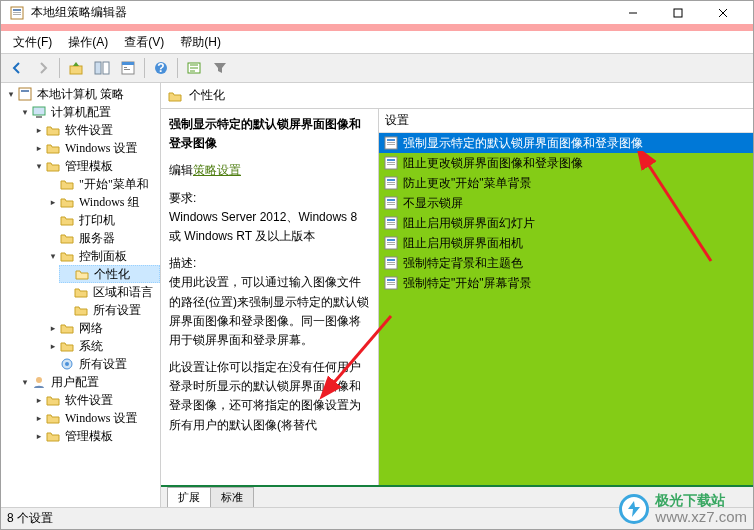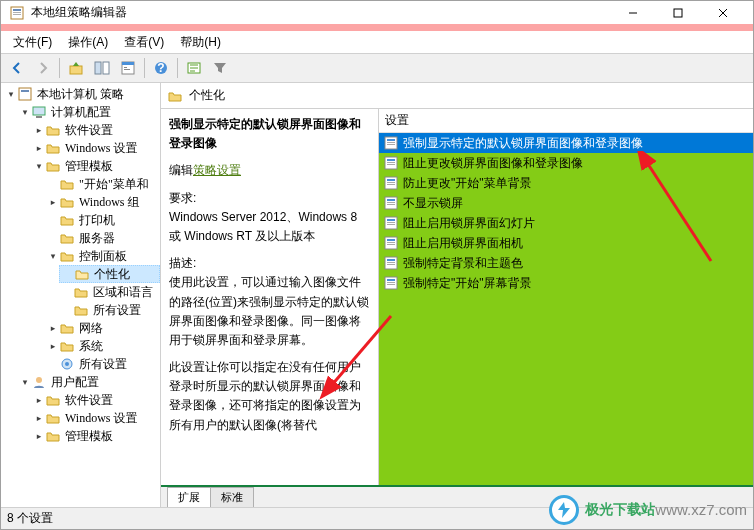--- a/index.html
+++ b/index.html
@@ -55,21 +55,21 @@
 .tabs { height: 22px; display: flex; align-items: flex-end; padding-left: 6px; border-top: 2px solid #15803d; background: #f0f0f0; }
 .tab { padding: 2px 10px; border: 1px solid #b0b0b0; border-bottom: none; background: #fff; margin-right: -1px; font-size: 11px; }
 .tab.inactive { background: #e8e8e8; }
 
 
 .statusbar { height: 22px; display: flex; align-items: center; padding: 8px 6px; background: #f0f0f0; border-top: 1px solid #d0d0d0; }
 
 
 .watermark { position: absolute; right: 6px; bottom: 4px; display: flex; align-items: center; gap: 6px; pointer-events: none; }
 .watermark .wm-badge { width: 30px; height: 30px; border-radius: 50%; border: 3px solid #3aa7e0; display: flex; align-items: center; justify-content: center; background: #fff; }
-.watermark .wm-text { display: flex; flex-direction: row; line-height: 1.1; }
+.watermark .wm-text { display: flex; flex-direction: column; line-height: 1.1; }
 .watermark .wm-text .t1 { color: #39a762; font-weight: bold; font-size: 14px; }
 .watermark .wm-text .t2 { color: #888; font-size: 15px; }
 
 
 .arrow-svg { position: absolute; pointer-events: none; }
 
 
 .tree-panel::-webkit-scrollbar { width: 16px; }
 .tree-panel::-webkit-scrollbar-thumb { background: #c0c0c0; }
 

